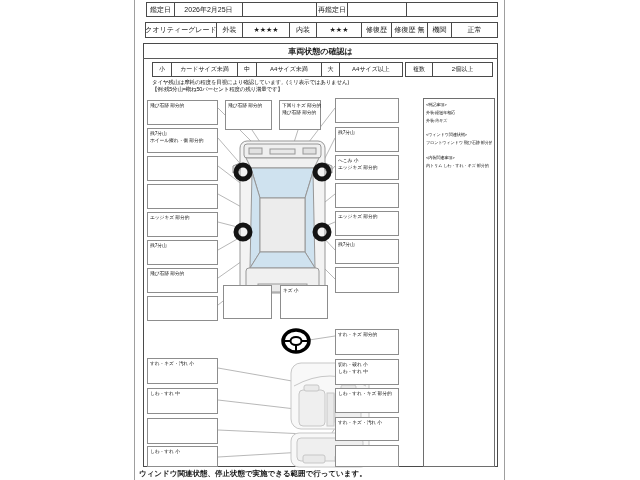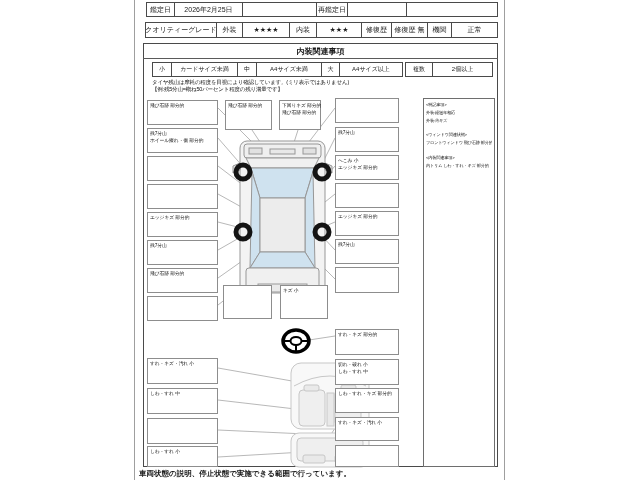--- a/index.html
+++ b/index.html
@@ -60,21 +60,21 @@
     <div class="cell" style="width:47px">★★★★</div>
     <div class="cell" style="width:27px">内装</div>
     <div class="cell" style="width:45px">★★★</div>
     <div class="cell" style="width:30px">修復歴</div>
     <div class="cell" style="width:36px">修復歴 無</div>
     <div class="cell" style="width:24px">機関</div>
     <div class="cell" style="width:46px">正常</div>
   </div>
 
   <div class="mainbox"></div>
-  <div class="title">内装関連事項</div>
+  <div class="title">車両状態の確認は</div>
   <div class="sep"></div>
 
   <div class="cellrow legend" style="left:152px;top:62px;height:15px">
     <div class="cell first" style="width:20px">小</div>
     <div class="cell" style="width:66px">カードサイズ未満</div>
     <div class="cell" style="width:19px">中</div>
     <div class="cell" style="width:65px">A4サイズ未満</div>
     <div class="cell" style="width:18px">大</div>
     <div class="cell" style="width:63px">A4サイズ以上</div>
   </div>
@@ -244,15 +244,15 @@
   <div class="notes">
     <p>&lt;特記事項&gt;</p>
     <p>外装:経過年相応</p>
     <p>外装:薄キズ</p>
     <p class="gap6">&lt;ウィンドウ関連状態&gt;</p>
     <p>フロントウィンドウ 飛び石跡 部分的</p>
     <p class="gap7">&lt;内装関連事項&gt;</p>
     <p>内トリム しわ・すれ・キズ 部分的</p>
   </div>
 
-  <div class="footer">車両状態の説明、停止状態で実施できる範囲で行っています。</div>
+  <div class="footer">ウィンドウ関連状態、停止状態で実施できる範囲で行っています。</div>
 
 </div>
 
 </body></html>

